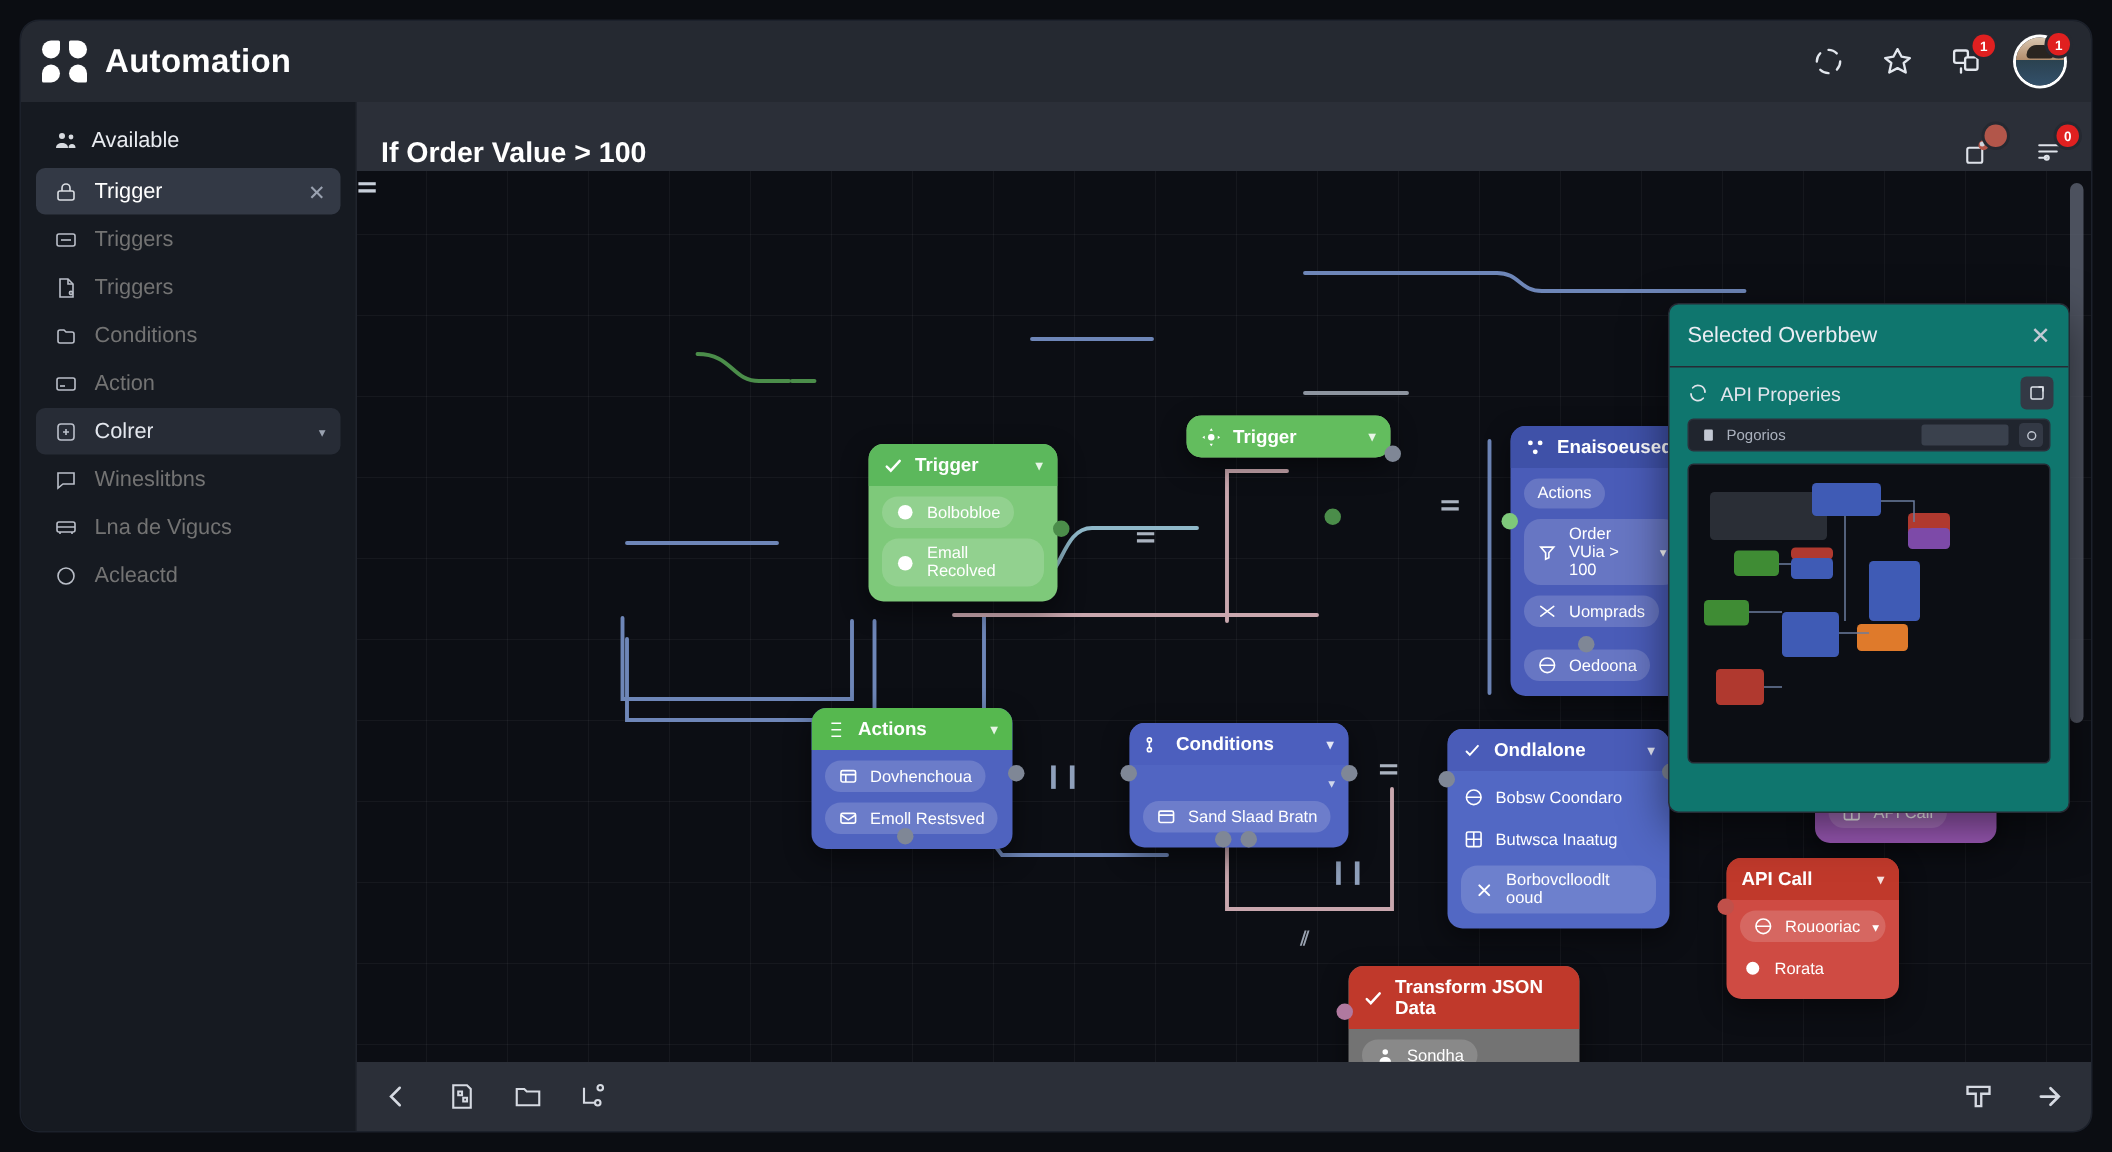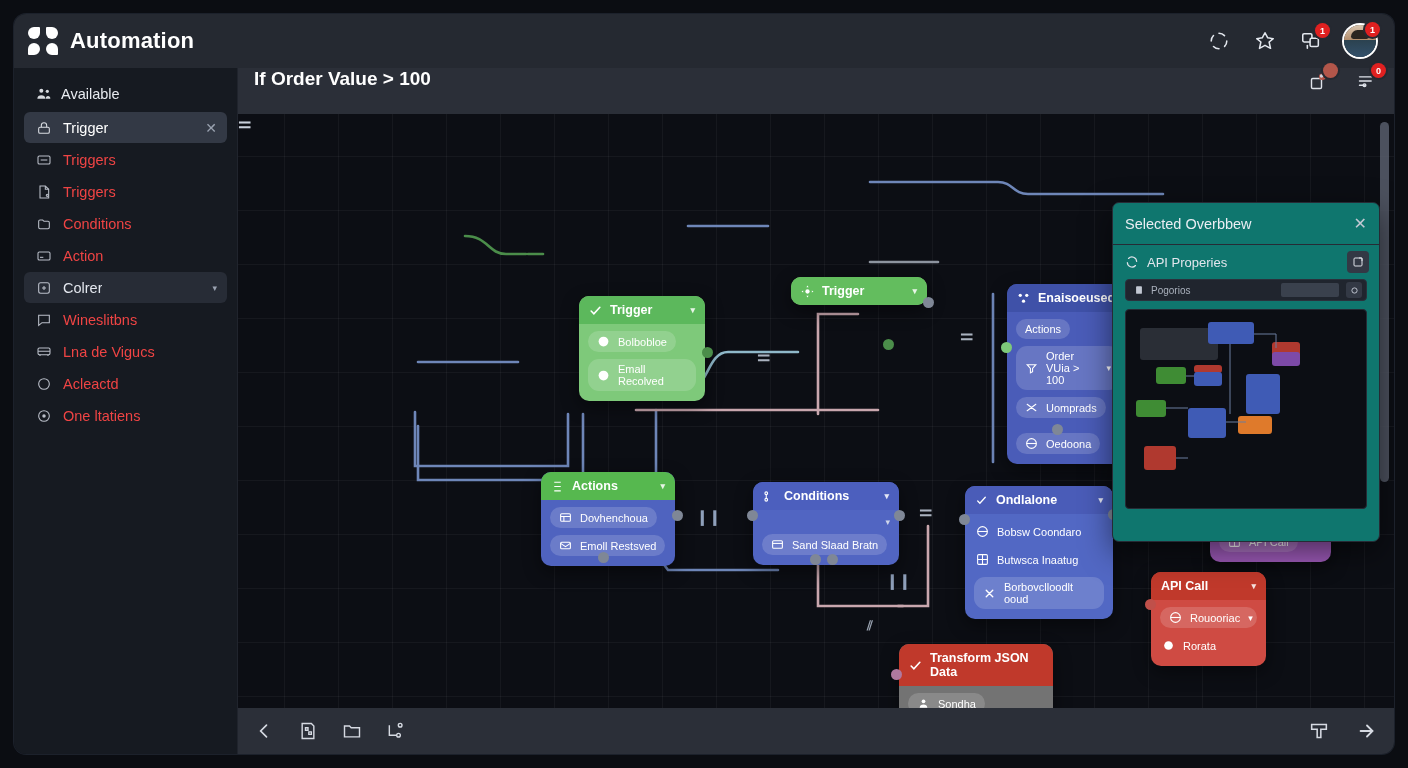--- a/index.html
+++ b/index.html
@@ -53,34 +53,34 @@
 
   
   .sidebar{
     width:224px; flex:0 0 224px; background:#161a21; padding:14px 10px 0 10px;
     border-right:1px solid #20242d; overflow:hidden;
   }
   .sb-head{ display:flex; align-items:center; gap:9px; padding:4px 10px 10px 12px; font-size:14.5px; color:#e8ebf0;}
   .sb-item{
     display:flex; align-items:center; gap:11px;
     height:31px; padding:0 10px 0 12px; border-radius:6px; margin-bottom:1px;
-    font-size:14.5px; color:#ef4444; cursor:pointer; position:relative;
+    font-size:14.5px; color:#737373; cursor:pointer; position:relative;
   }
   .sb-item .lbl{ white-space:nowrap; overflow:hidden; }
   .sb-item.active{ background:#333945; color:#fff; }
   .sb-item.sel{ background:#272c36; color:#e3e7ee; }
   .sb-item .x{ margin-left:auto; font-size:14px; color:#9aa2b0; }
   .sb-item .chev{ margin-left:auto; font-size:9px; color:#9aa2b0; }
   .sb-ico{ width:16px;height:16px; flex:0 0 16px; display:block; opacity:.92;}
   .blur{ filter: blur(0.45px); }
 
   
   .main{ flex:1; display:flex; flex-direction:column; min-width:0; position:relative; }
   .subhead{
-    height:46px; flex:0 0 46px; background:#2b2f38; display:flex; align-items:flex-start;
+    height:46px; flex:0 0 46px; background:#2b2f38; display:flex; align-items:flex-end;
     padding:0 14px 0 16px;
   }
   .subhead .t{ font-size:19px; font-weight:700; color:#fff; }
   .subhead .right{ margin-left:auto; display:flex; align-items:center; gap:22px; }
 
   .canvaswrap{ flex:1; position:relative; background:#0c0e14; overflow:hidden; }
   .grid{
     position:absolute; inset:0;
     background-image:
       linear-gradient(to right, rgba(255,255,255,.045) 1px, transparent 1px),
@@ -261,27 +261,20 @@
         <span class="lbl blur">Lna de Vigucs</span>
       </div>
 
       <div class="sb-item">
         <svg class="sb-ico" viewBox="0 0 24 24" fill="none" stroke="#c8cdd7" stroke-width="1.6">
             <circle cx="12" cy="12" r="8"></circle>
           </svg>
         <span class="lbl blur">Acleactd</span>
       </div>
 
-      <div class="sb-item">
-        <svg class="sb-ico" viewBox="0 0 24 24" fill="none" stroke="#c8cdd7" stroke-width="1.6">
-            <circle cx="12" cy="12" r="8"></circle>
-            <circle cx="12" cy="12" r="2.6" fill="#c8cdd7" stroke="none"></circle>
-          </svg>
-        <span class="lbl blur">One ltatiens</span>
-      </div>
     </div>
 
     <div class="main">
 
       <div class="subhead">
         <div class="t">If Order Value &gt; 100</div>
         <div class="right">
           <div class="tbicon">
             <svg width="20" height="20" viewBox="0 0 24 24" fill="none" stroke="#dfe3ea" stroke-width="1.7">
               <rect x="3" y="9" width="12" height="12" rx="1.5"></rect>

